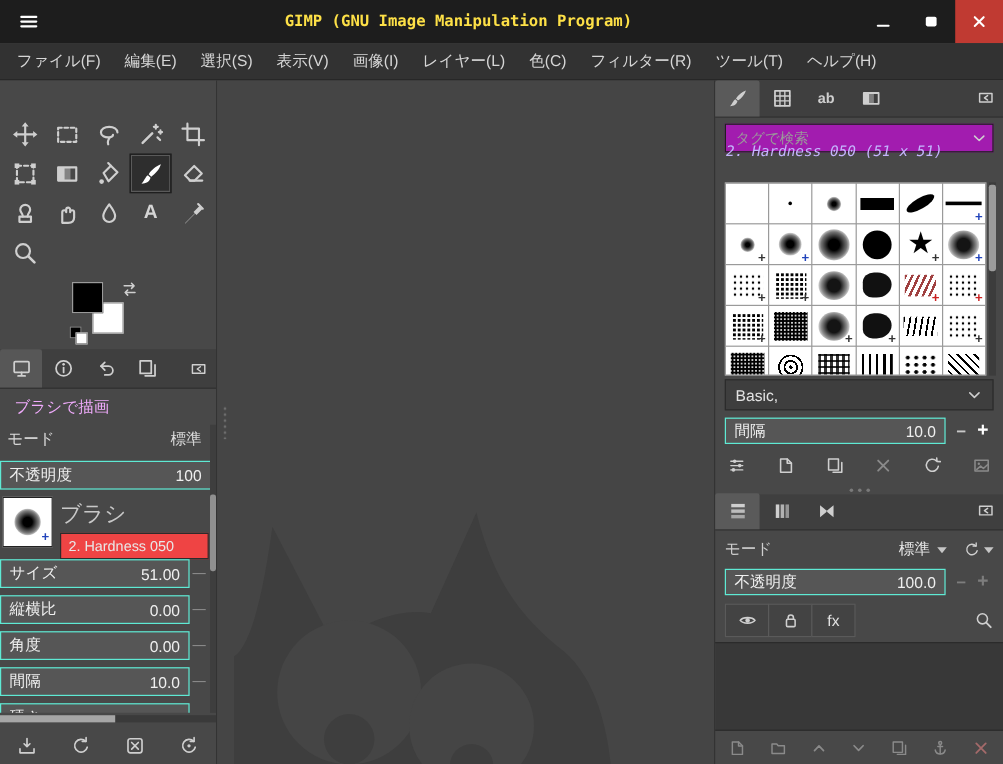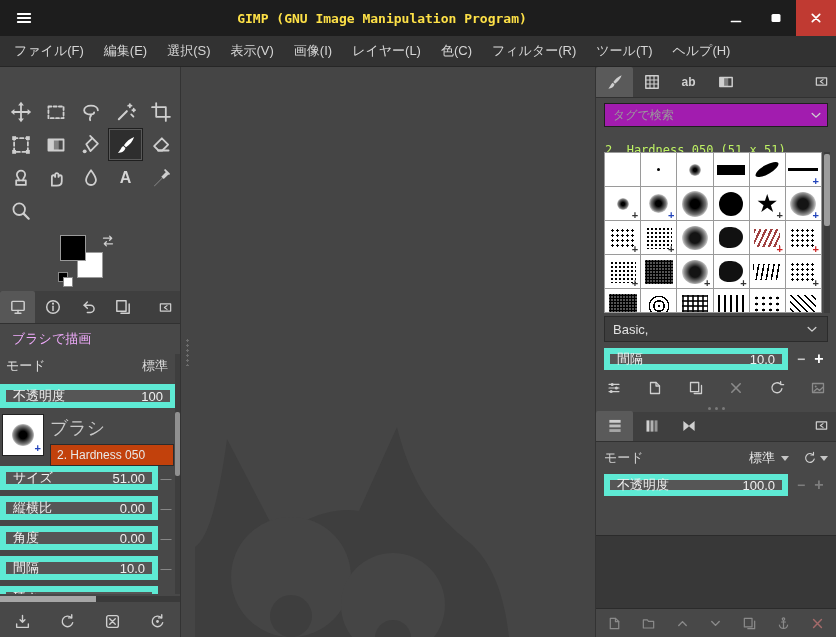--- a/index.html
+++ b/index.html
@@ -46,31 +46,31 @@
   .opt-tabs{position:absolute;top:224px;left:0;right:0;height:33px;display:flex;align-items:flex-end;
             background:#3f3f3f;border-bottom:1px solid #313131;box-sizing:border-box;}
   .dtab{width:35px;height:32px;display:flex;align-items:center;justify-content:center;}
   .dtab.sel{background:#575757;border-radius:2px 2px 0 0;}
   .dtab-spacer{flex:1;}
   .dockbtn{width:24px;height:24px;margin:4px 3px;display:flex;align-items:center;justify-content:center;}
 
   .opt-title{position:absolute;top:263px;left:12px;color:#f0abfc;}
   .opt-body{position:absolute;top:287px;left:0;width:176px;height:240px;overflow:hidden;}
   .mode-row{display:flex;justify-content:space-between;align-items:center;height:24px;padding:0 8px 0 6px;margin-bottom:6px;}
-  .spin{position:relative;height:24px;background:#565656;border:6px solid #5eead4;box-sizing:border-box;
+  .spin{position:relative;height:24px;background:#565656;border:1px solid #5eead4;box-sizing:border-box;
         display:flex;align-items:center;justify-content:space-between;padding:0 7px;color:#efefef;}
   .opspin{margin:0 0 6px 0;}
   .slbl{white-space:nowrap;} .sval{white-space:nowrap;}
   .brush-sel{display:flex;height:46px;margin:0 2px 6px 2px;}
   .bthumb{position:relative;width:42px;height:42px;background:#fff;border:1px solid #222;box-sizing:border-box;flex:none;}
   .bdot{position:absolute;left:50%;top:50%;width:22px;height:22px;margin:-11px 0 0 -11px;border-radius:50%;
         background:radial-gradient(circle,#000 25%,rgba(0,0,0,.5) 60%,transparent 80%);}
   .bcol{flex:1;margin-left:6px;min-width:0;}
   .blabel{font-size:18px;color:#c8c8c8;margin:2px 0 4px 0;}
-  .bvalue{height:20px;line-height:20px;background:#c2410c;border:1px solid #2c2c2c;color:#e8e8e8;
+  .bvalue{height:20px;line-height:20px;background:#ef4444;border:1px solid #2c2c2c;color:#e8e8e8;
           font-size:12px;padding:0 6px;white-space:nowrap;overflow:hidden;}
   .srow{display:flex;align-items:center;margin-bottom:6px;padding-right:2px;}
   .spin2{flex:1;}
   .dial{width:16px;text-align:center;color:#9a9a9a;font-size:11px;flex:none;}
 
   .vscroll{position:absolute;right:0;top:287px;width:5px;height:240px;background:#3e3e3e;}
   .vthumb{position:absolute;top:58px;left:0;width:5px;height:64px;background:#909090;border-radius:2px;}
   .hscroll{position:absolute;left:0;right:0;top:529px;height:6px;background:#3a3a3a;}
   .hthumb{position:absolute;left:0;top:0;width:96px;height:6px;background:#a6a6a6;}
 
@@ -86,21 +86,21 @@
   .rtabs{position:absolute;top:0;left:0;right:0;height:31px;display:flex;align-items:flex-end;
          background:#3f3f3f;border-bottom:1px solid #313131;box-sizing:border-box;}
   .rtab{width:37px;height:30px;display:flex;align-items:center;justify-content:center;}
   .rtab.sel{background:#5a5a5a;border-radius:2px 2px 0 0;}
   .abtab{font-size:12px;font-weight:bold;color:#cfcfcf;}
   .searchwrap{position:absolute;top:36px;left:8px;right:8px;height:24px;}
   .search{width:100%;height:24px;box-sizing:border-box;background:#a21caf;border:1px solid #1f1f1f;color:#cccccc;
           padding:0 26px 0 8px;font-family:"Liberation Sans",sans-serif;font-size:12px;outline:none;}
   .search::placeholder{color:#9a9a9a;}
   .schev{position:absolute;right:5px;top:5px;}
-  .bname{position:absolute;top:76px;left:9px;font-size:12px;color:#bef264;
+  .bname{position:absolute;top:52px;left:9px;font-style:italic;font-size:12px;color:#c4b5fd;
          font-family:"DejaVu Sans Mono",monospace;}
   .bgrid{position:absolute;top:85px;left:8px;width:216px;height:159px;display:grid;
          grid-template-columns:repeat(6,1fr);grid-auto-rows:33px;gap:1px;background:#9a9a9a;
          border:1px solid #9a9a9a;box-sizing:content-box;overflow:hidden;}
   .bcell{position:relative;background:#fff;display:flex;align-items:center;justify-content:center;overflow:hidden;}
   .bscroll{position:absolute;right:6px;top:85px;width:6px;height:161px;background:#3c3c3c;}
   .bthumb2{position:absolute;top:2px;left:0;width:6px;height:72px;background:#9c9c9c;border-radius:2px;}
   .bfilter{position:absolute;top:249px;left:8px;right:8px;height:26px;background:#3e3e3e;border:1px solid #2b2b2b;
            box-sizing:border-box;display:flex;align-items:center;padding:0 8px;color:#e2e2e2;}
   .bfilter .schev2{margin-left:auto;}
@@ -810,20 +810,36 @@
 
       <div class="lopacity">
         <div class="spin rspin">
           <span class="slbl">不透明度</span>
           <span class="sval">100.0</span>
         </div>
         <div class="pm minus dimpm">−</div>
         <div class="pm plus dimpm">+</div>
       </div>
 
+      <div class="lheader">
+        <div class="hcell">
+          <svg class="ic" width="16" height="16">
+              <use href="#i-eye"></use>
+            </svg>
+        </div>
+        <div class="hcell">
+          <svg class="ic" width="16" height="16">
+              <use href="#i-lock"></use>
+            </svg>
+        </div>
+        <div class="hcell fxcell">fx</div>
+        <svg class="ic lsearch" width="16" height="16">
+            <use href="#i-zoom"></use>
+          </svg>
+      </div>
 
       <div class="llist"></div>
 
       <div class="lactions">
         <svg class="ic dim" width="15" height="15">
             <use href="#i-newdoc"></use>
           </svg>
         <svg class="ic dim" width="15" height="15">
             <use href="#i-group"></use>
           </svg>

